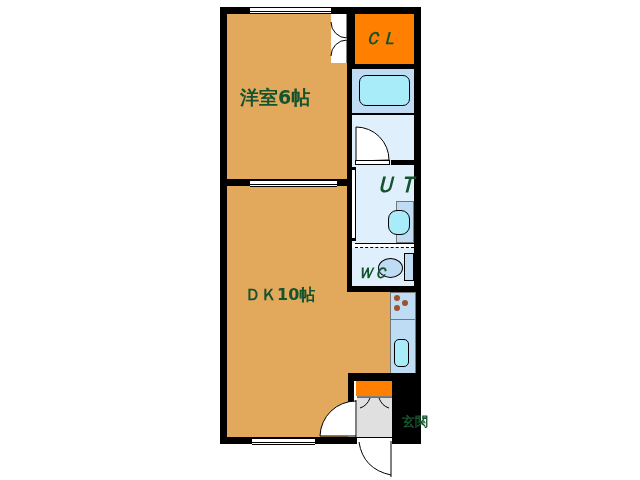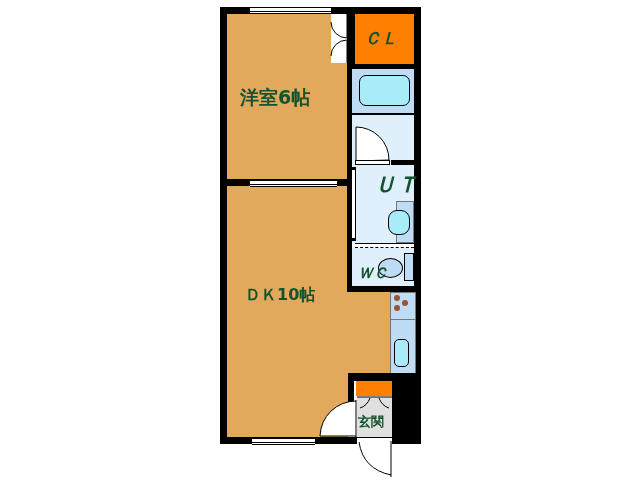--- a/index.html
+++ b/index.html
@@ -84,21 +84,21 @@
   <div class="wall" style="left:348px;top:373px;width:6px;height:30px;"></div>
   <div class="wall" style="left:392px;top:373px;width:29px;height:71px;"></div>
   <div class="abs" style="left:356px;top:381px;width:36px;height:15px;background:#ff8000;"></div>
 
   <div class="abs" style="left:357px;top:397px;width:35px;height:40px;background:#e0e0e0;"></div>
   <svg style="left:357px;top:396px;" width="36" height="14">
     <line x1="0" y1="1" x2="35" y2="1" stroke="#000"></line>
     <path d="M3 12 Q10 10 13 2" fill="none" stroke="#000"></path>
     <path d="M32 12 Q25 10 22 2" fill="none" stroke="#000"></path>
   </svg>
-  <div class="label" style="left:358px;top:413px;font-size:13px;">玄関</div>
+  <div class="label" style="left:358px;top:413px;font-size:13px;padding-left:44px;">玄関</div>
 
   <svg style="left:318px;top:400px;" width="40" height="40">
     <path d="M38 1 A36 36 0 0 0 2 36 L38 36" fill="#fff" stroke="#000" stroke-width="1"></path>
     <line x1="38" y1="0" x2="38" y2="37" stroke="#000"></line>
   </svg>
 
   <div class="abs" style="left:357px;top:437px;width:35px;height:7px;background:#fff;border-top:1px solid #000;"></div>
   <svg style="left:358px;top:441px;" width="36" height="38">
     <path d="M1 1 Q5 28 33 34" fill="none" stroke="#000"></path>
     <line x1="33" y1="0" x2="33" y2="36" stroke="#000"></line>

